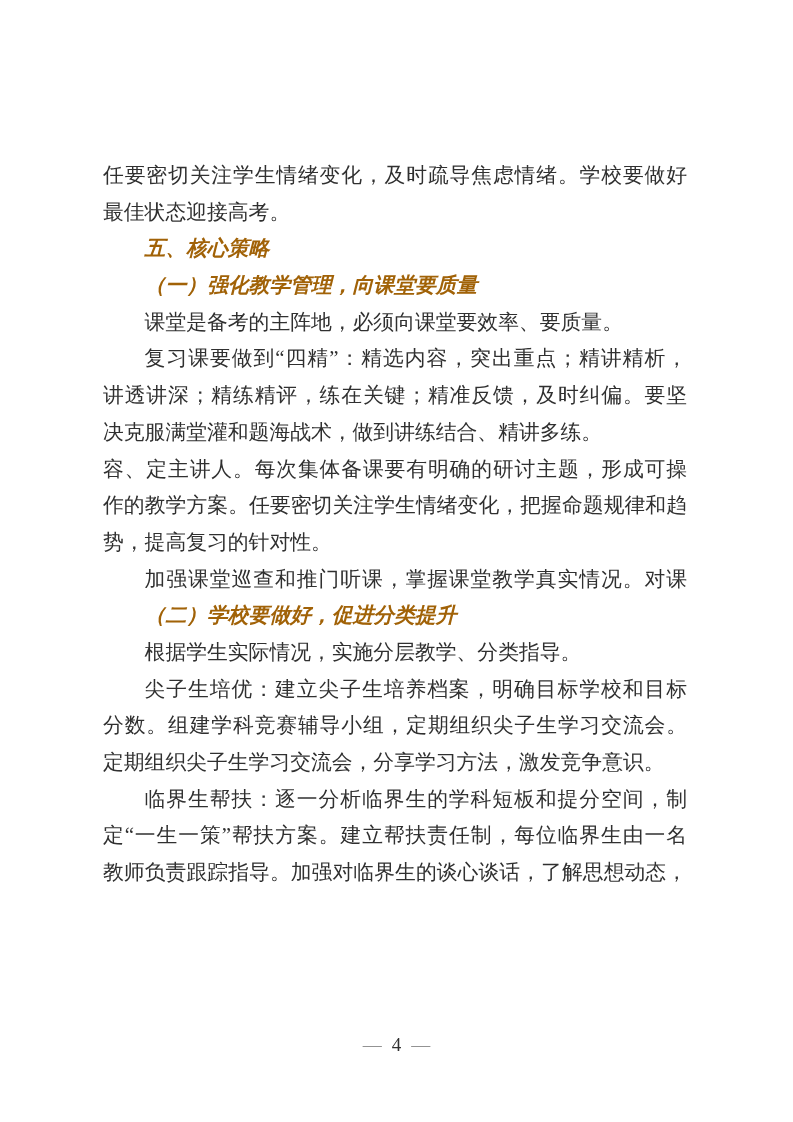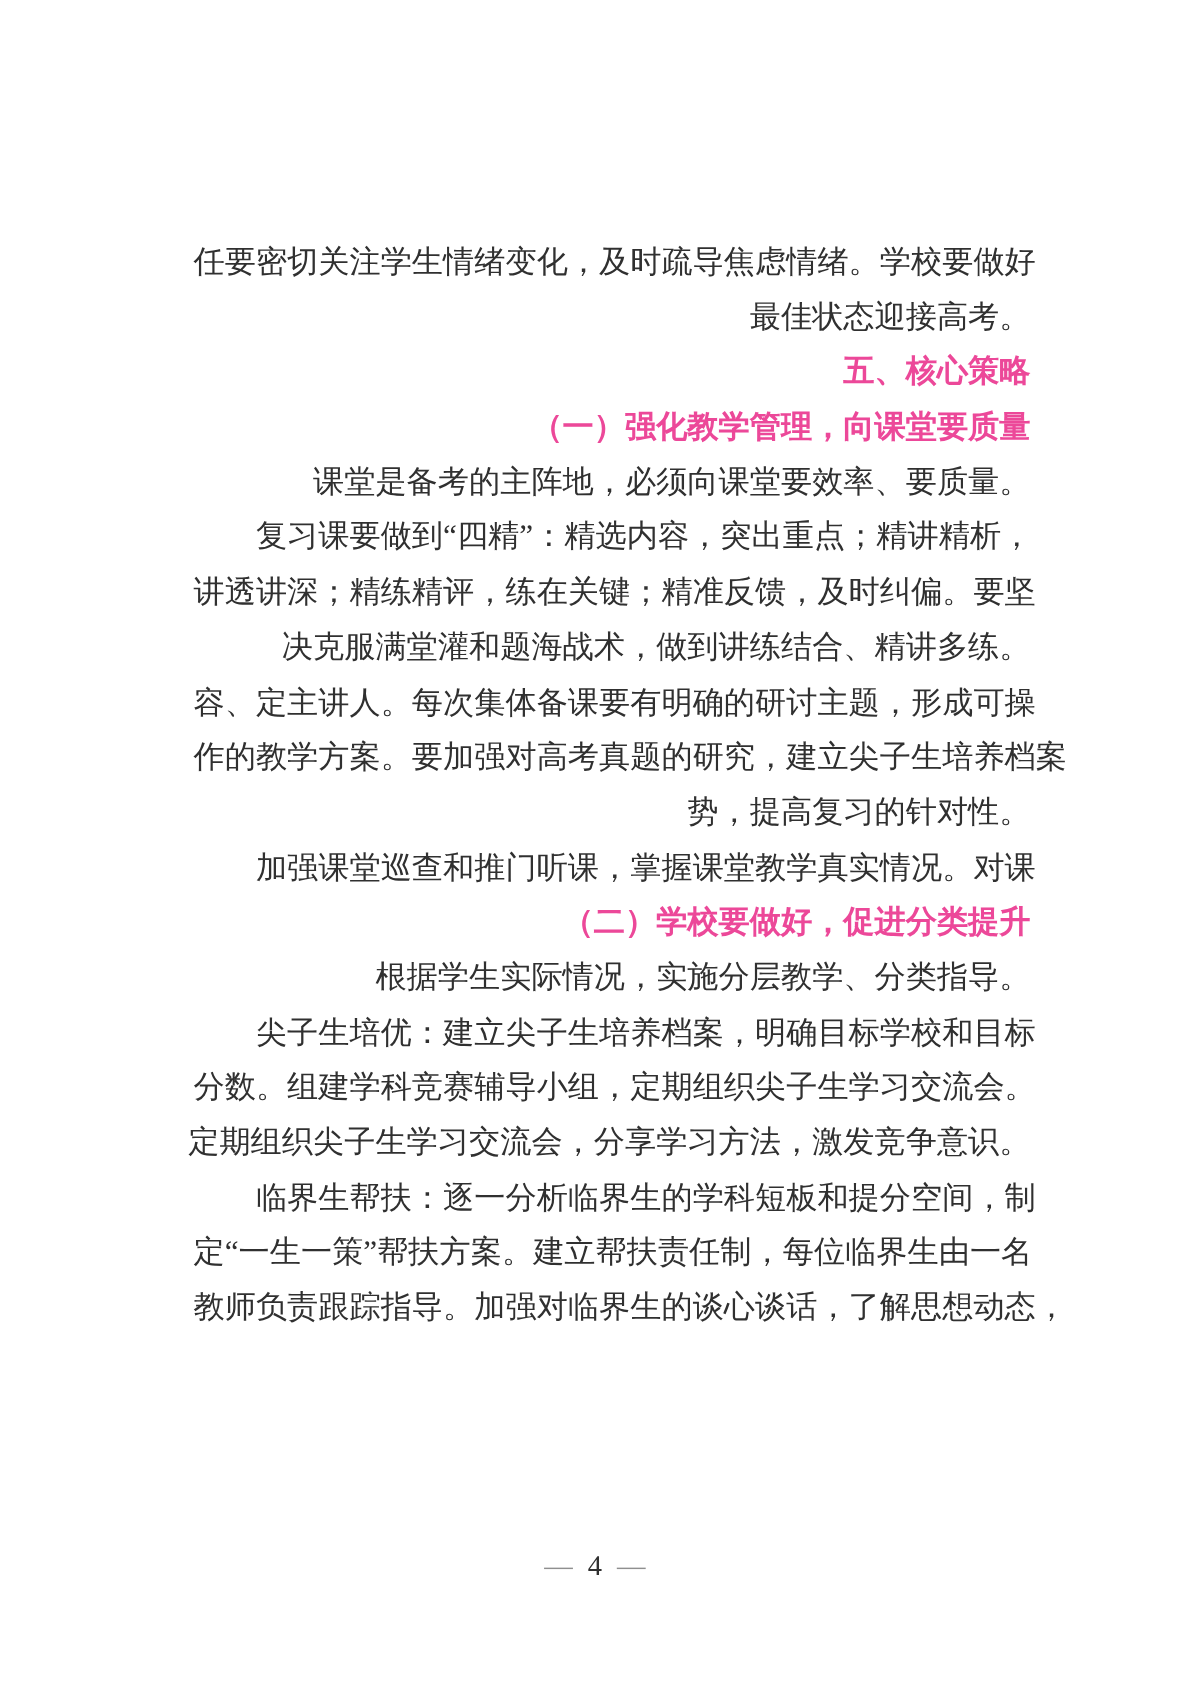--- a/index.html
+++ b/index.html
@@ -20,34 +20,34 @@
     left: 103px;
     top: 157px;
     width: 584px;
     font-size: 20.8px;
     color: #303030;
   }
   .line {
     height: 36.7px;
     line-height: 36.7px;
     white-space: nowrap;
-    text-align: right;
+    text-align: left;
   }
   .line.fill {
     text-align: justify;
     text-align-last: justify;
-    margin-left: 26px;
   }
   .line.indent {
     text-indent: 2em;
   }
   .line.bold {
     font-weight: 700;
     font-family: "Liberation Sans", sans-serif;
-    color: #ec4899;
+    color: #a16207;
+    font-style: italic;
   }
   .footer {
     position: absolute;
     top: 1032px;
     left: 0;
     width: 100%;
     text-align: center;
     font-size: 19px;
     line-height: 26px;
     color: #303030;
@@ -67,21 +67,21 @@
   <div class="content">
     <div class="line fill">任要密切关注学生情绪变化，及时疏导焦虑情绪。学校要做好</div>
     <div class="line">最佳状态迎接高考。</div>
     <div class="line indent bold">五、核心策略</div>
     <div class="line indent bold">（一）强化教学管理，向课堂要质量</div>
     <div class="line indent">课堂是备考的主阵地，必须向课堂要效率、要质量。</div>
     <div class="line indent fill">复习课要做到“四精”：精选内容，突出重点；精讲精析，</div>
     <div class="line fill">讲透讲深；精练精评，练在关键；精准反馈，及时纠偏。要坚</div>
     <div class="line">决克服满堂灌和题海战术，做到讲练结合、精讲多练。</div>
     <div class="line fill">容、定主讲人。每次集体备课要有明确的研讨主题，形成可操</div>
-    <div class="line fill">作的教学方案。要加强对高考真题的研究，建立尖子生培养档案</div>
+    <div class="line fill">作的教学方案。任要密切关注学生情绪变化，把握命题规律和趋</div>
     <div class="line">势，提高复习的针对性。</div>
     <div class="line indent fill">加强课堂巡查和推门听课，掌握课堂教学真实情况。对课</div>
     <div class="line indent bold">（二）学校要做好，促进分类提升</div>
     <div class="line indent">根据学生实际情况，实施分层教学、分类指导。</div>
     <div class="line indent fill">尖子生培优：建立尖子生培养档案，明确目标学校和目标</div>
     <div class="line fill">分数。组建学科竞赛辅导小组，定期组织尖子生学习交流会。</div>
     <div class="line">定期组织尖子生学习交流会，分享学习方法，激发竞争意识。</div>
     <div class="line indent fill">临界生帮扶：逐一分析临界生的学科短板和提分空间，制</div>
     <div class="line fill">定“一生一策”帮扶方案。建立帮扶责任制，每位临界生由一名</div>
     <div class="line fill">教师负责跟踪指导。加强对临界生的谈心谈话，了解思想动态，</div>

